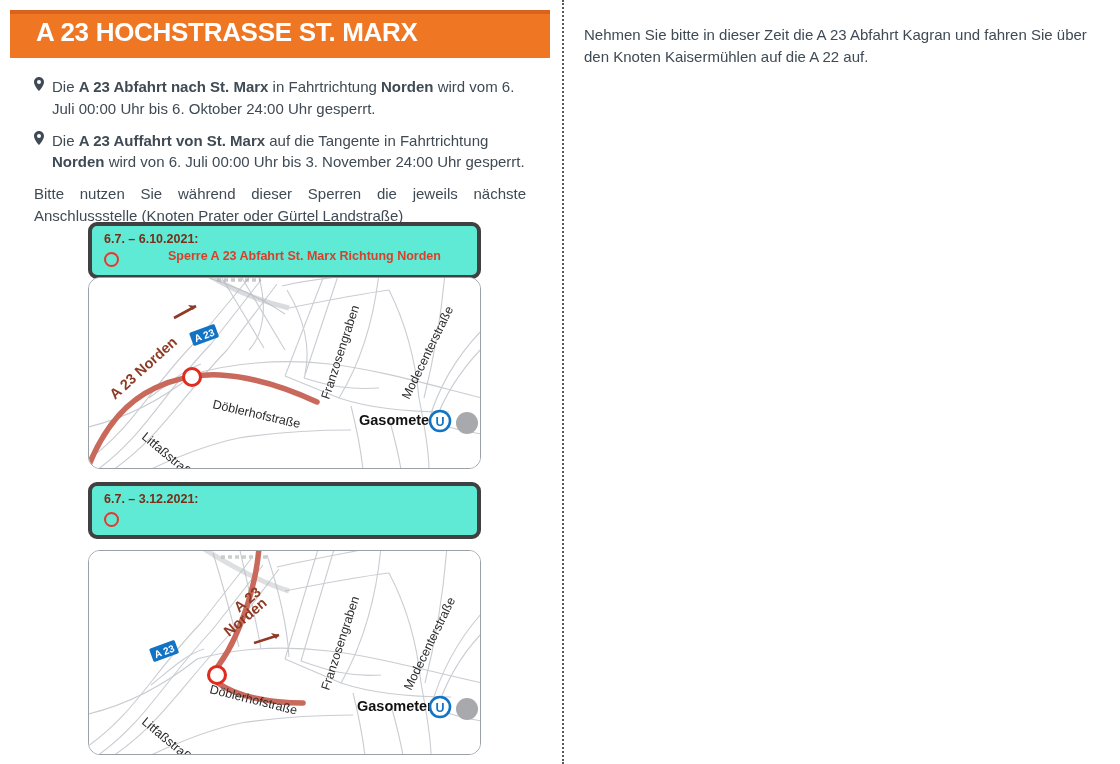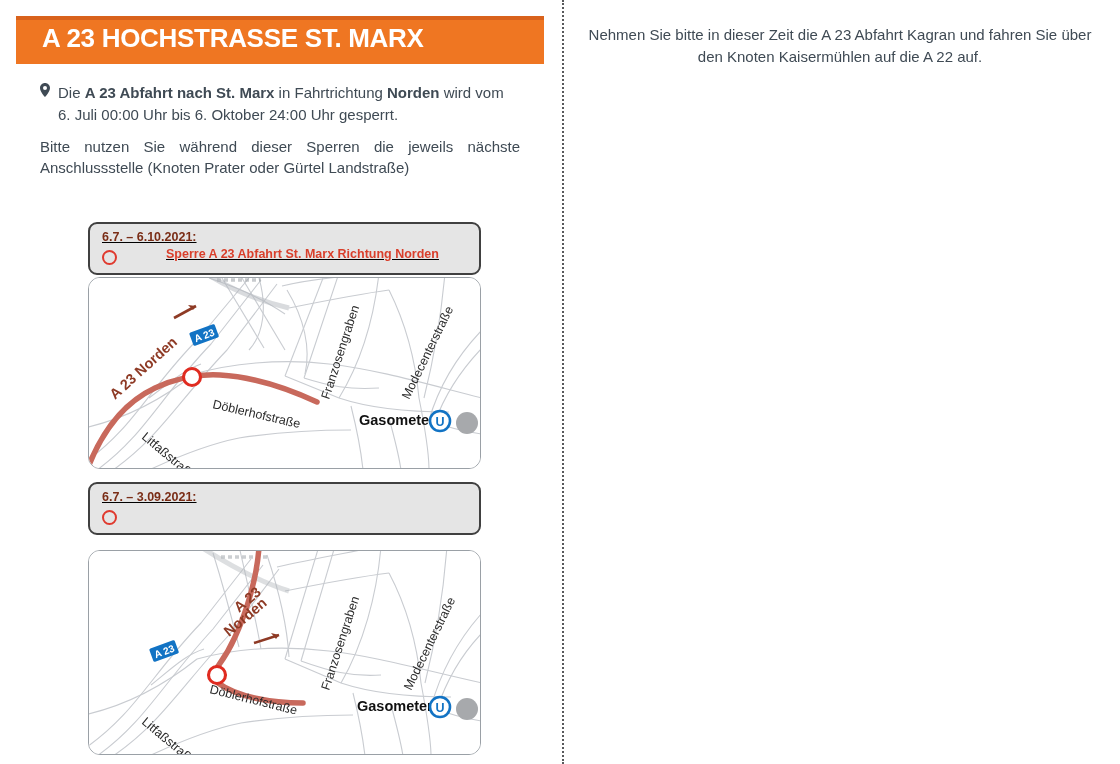--- a/index.html
+++ b/index.html
@@ -5,21 +5,21 @@
   html,body{margin:0;padding:0;}
   body{
     width:1120px;height:764px;
     background:#ffffff;
     font-family:"Liberation Sans", sans-serif;
     overflow:hidden;
     position:relative;
   }
   .page{position:absolute;inset:0;display:flex;}
   .col{position:relative;width:560px;height:764px;box-sizing:border-box;}
-  .col-left{padding:16px;}
+  .col-left{padding:10px;}
   .col-right{padding:0;}
 
   
   .divider{
     position:absolute;left:562px;top:0;width:0;height:764px;
     border-left:2px dotted #58595b;
     z-index:40;
   }
 
   
@@ -44,30 +44,29 @@
   .intro{
     padding:18px 24px 0 24px;
     color:#3f4a54;font-size:15px;line-height:1.45;
   }
   .bullet{position:relative;padding-left:18px;margin-bottom:10px;}
   .pin{
     position:absolute;left:0;top:1px;width:10px;height:14px;color:#3f4a54;
   }
   .pin svg{display:block;}
   .note{margin-top:6px;text-align:justify;}
-  .col-right .note{text-align:center;}
+  .col-right .note{text-align:left;}
   b{font-weight:bold;}
 
   
   .callout-bar{
     margin:0 0 0 0;
-    background:#e5e5e5;border:2px solid #404040;border-radius:9px;
+    background:#5eead4;border:4px solid #404040;border-radius:9px;
     padding:6px 12px 8px 12px;
     box-sizing:border-box;
-    text-decoration:underline;
   }
   .callout-date{color:#7a2d16;font-weight:bold;font-size:12.5px;line-height:1.25;}
   .callout-row{display:flex;align-items:flex-start;gap:7px;margin-top:1px;}
   .ring{
     flex:0 0 auto;width:11px;height:11px;border-radius:50%;
     border:2.2px solid #e03a2f;background:transparent;margin-top:3px;
   }
   .callout-text{color:#d93f2b;font-weight:bold;font-size:12.5px;line-height:1.25;margin-left:42px;}
 
   
@@ -96,20 +95,28 @@
 
       <div class="bullet">
         <span class="pin">
           <svg width="10" height="14" viewBox="0 0 10 14">
               <path d="M5 0C2.24 0 0 2.2 0 4.9 0 8.6 5 14 5 14s5-5.4 5-9.1C10 2.2 7.76 0 5 0zm0 6.9A2 2 0 1 1 5 2.9a2 2 0 0 1 0 4z" fill="#3f4a54"></path>
             </svg>
         </span>
         <span>Die </span><b>A 23 Abfahrt nach St. Marx</b><span> in Fahrtrichtung </span><b>Norden</b><span> wird vom 6. Juli 00:00 Uhr bis 6. Oktober 24:00 Uhr gesperrt.</span>
       </div>
 
+      <div class="bullet">
+        <span class="pin">
+          <svg width="10" height="14" viewBox="0 0 10 14">
+              <path d="M5 0C2.24 0 0 2.2 0 4.9 0 8.6 5 14 5 14s5-5.4 5-9.1C10 2.2 7.76 0 5 0zm0 6.9A2 2 0 1 1 5 2.9a2 2 0 0 1 0 4z" fill="#3f4a54"></path>
+            </svg>
+        </span>
+        <span>Die </span><b>A 23 Auffahrt von St. Marx</b><span> auf die Tangente in Fahrtrichtung </span><b>Norden</b><span> wird von 6. Juli 00:00 Uhr bis 3. November 24:00 Uhr gesperrt.</span>
+      </div>
 
       <div class="note">Bitte nutzen Sie während dieser Sperren die jeweils nächste Anschlussstelle (Knoten Prater oder Gürtel Landstraße)</div>
     </div>
 
     <div class="callout-bar cb-left" style="top:222px;">
       <div class="callout-date">6.7. – 6.10.2021:</div>
       <div class="callout-row">
         <span class="ring"></span>
         <span class="callout-text">Sperre A 23 Abfahrt St. Marx Richtung Norden</span>
       </div>
@@ -181,21 +188,21 @@
         <text x="270" y="147" fill="#111111" font-size="14.5" font-weight="bold">Gasometer</text>
         <g>
           <circle cx="351" cy="143" r="10" fill="#ffffff" stroke="#1273c4" stroke-width="2.6"></circle>
           <text x="351" y="148" text-anchor="middle" fill="#1273c4" font-size="12.5" font-weight="bold">U</text>
         </g>
         <circle cx="378" cy="145" r="11" fill="#a7a9ac"></circle>
       </svg>
     </div>
 
     <div class="callout-bar cb-left" style="top:482px;">
-      <div class="callout-date">6.7. – 3.09.2021:</div>
+      <div class="callout-date">6.7. – 3.12.2021:</div>
       <div class="callout-row">
         <span class="ring"></span>
       </div>
     </div>
 
     <div class="mapframe map-left" style="top:550px;height:205px;">
       <svg width="393" height="205" viewBox="0 0 393 205" class="mt">
         <rect x="0" y="0" width="393" height="205" fill="#ffffff"></rect>
         <g stroke="#c9ccd1" stroke-width="1.1" fill="none">
           <path d="M-5 198 C 45 164, 62 124, 112 72 L 162 8"></path>

